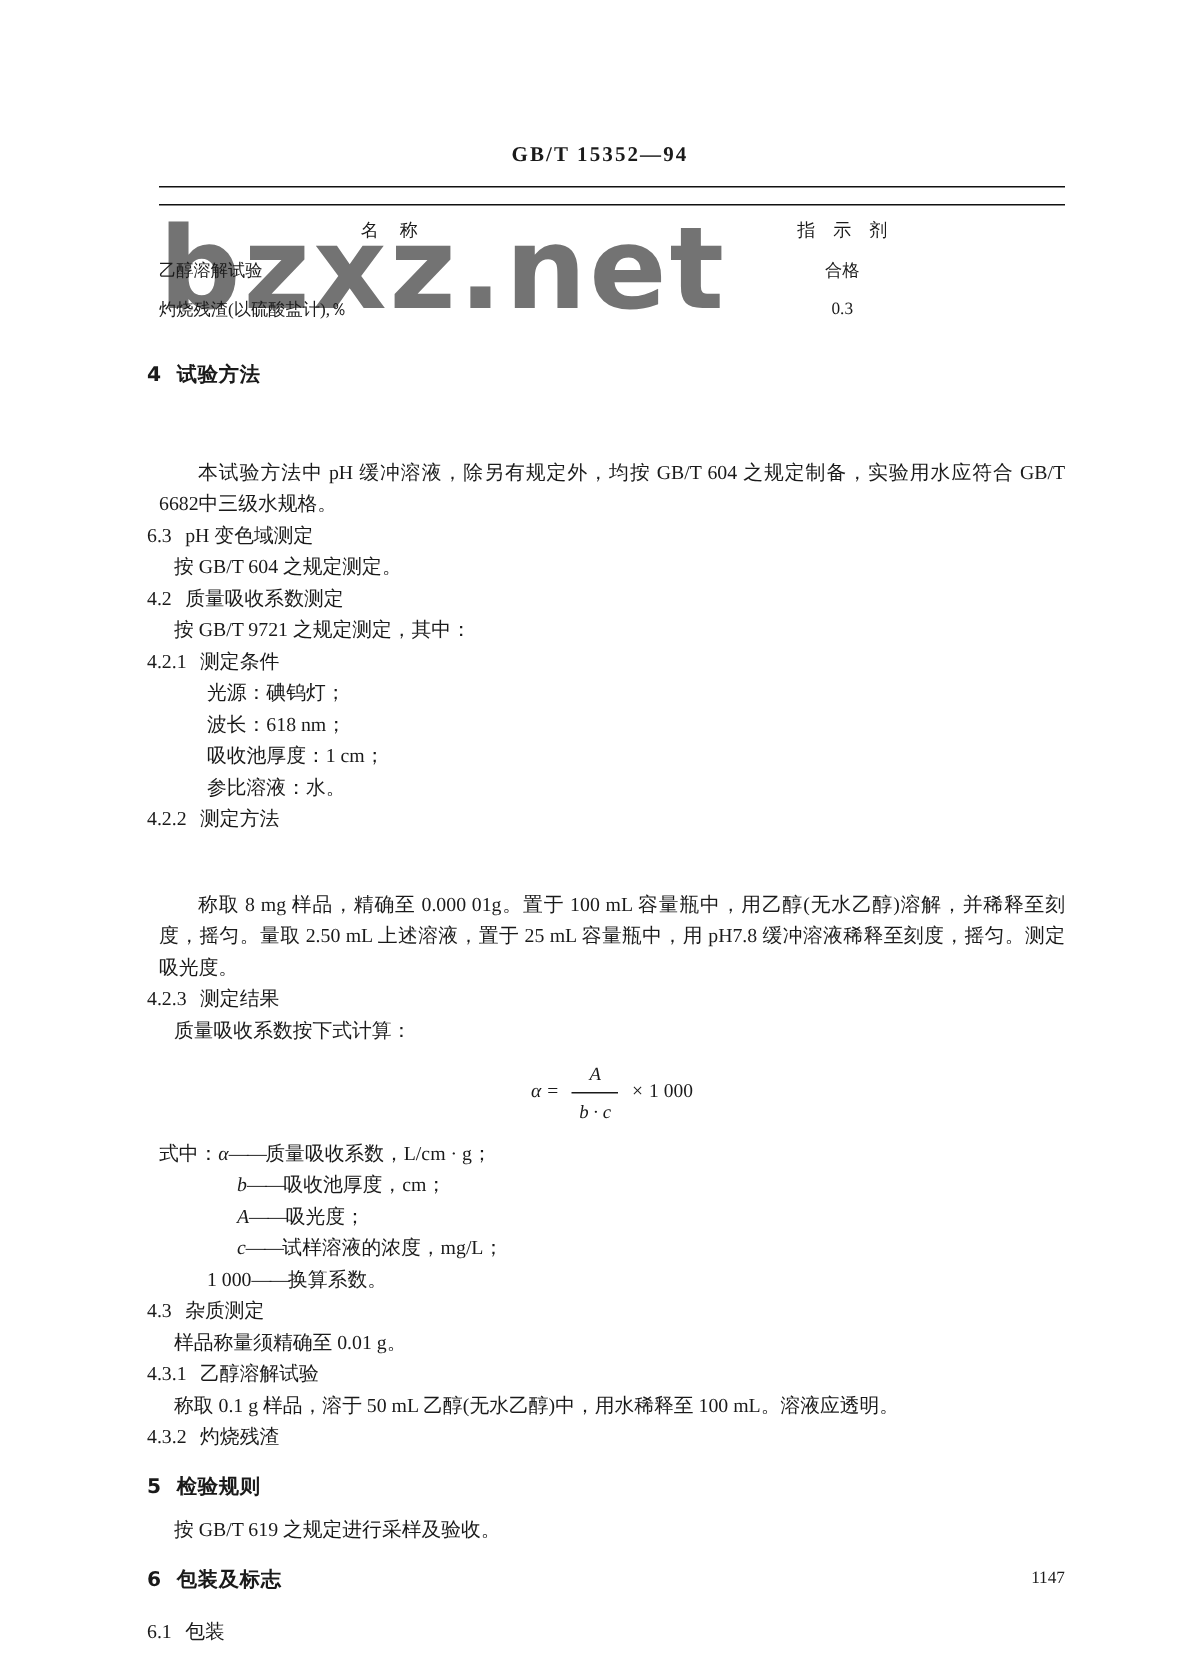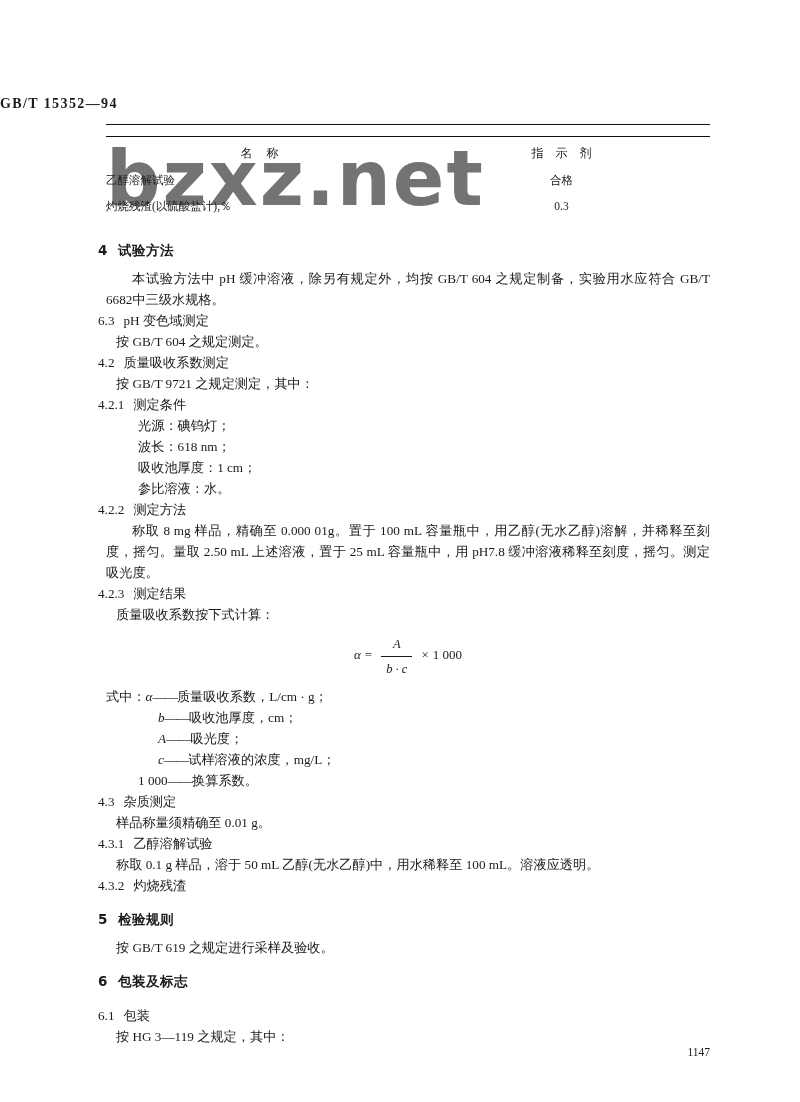--- a/index.html
+++ b/index.html
@@ -37,20 +37,21 @@
     pointer-events: none;
     z-index: 0;
   }
 
   
   #doc-header {
     position: absolute;
     top: 96px;
     left: 0;
     width: 800px;
+    text-align: center;
     font-family: "Liberation Serif", serif;
     font-weight: bold;
     font-size: 14px;
     letter-spacing: 1.4px;
     z-index: 3;
   }
   #header-rule {
     position: absolute;
     top: 124px;
     left: 106px;
@@ -144,20 +145,21 @@
     margin-left: 98px;
     font-size: 13.2px;
   }
   .h-sub .num { margin-right: 9px; }
   .para {
     margin-left: 106px;
     text-indent: 26px;
     width: 604px;
     text-align: justify;
     text-justify: inter-ideograph;
+    margin-top: 36px;
   }
   .indent1 {
     margin-left: 138px;
   }
   .indent2 {
     margin-left: 116px;
   }
   .gap-sm { height: 7px; }
   .gap-md { height: 13px; }
 

